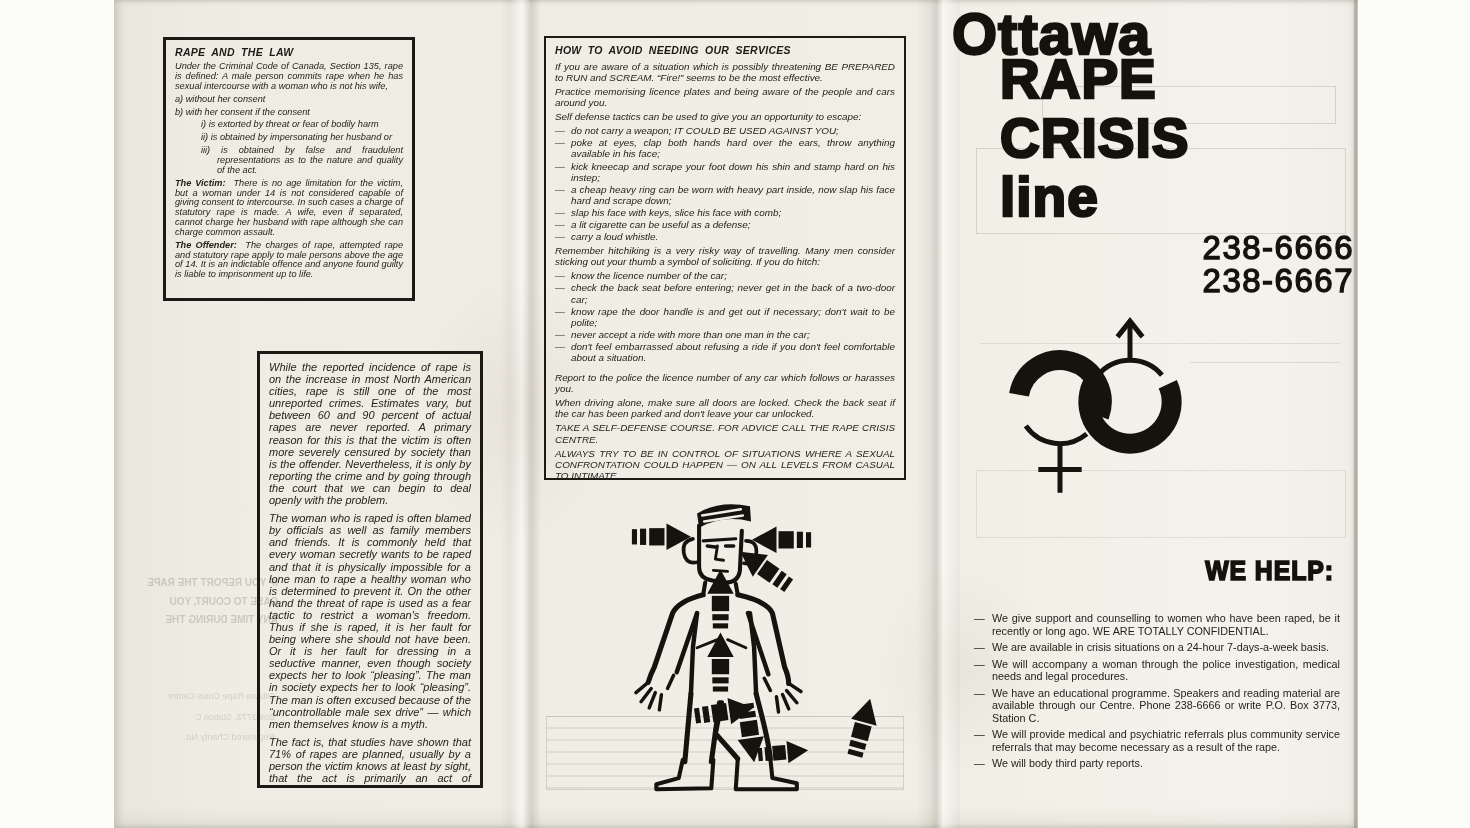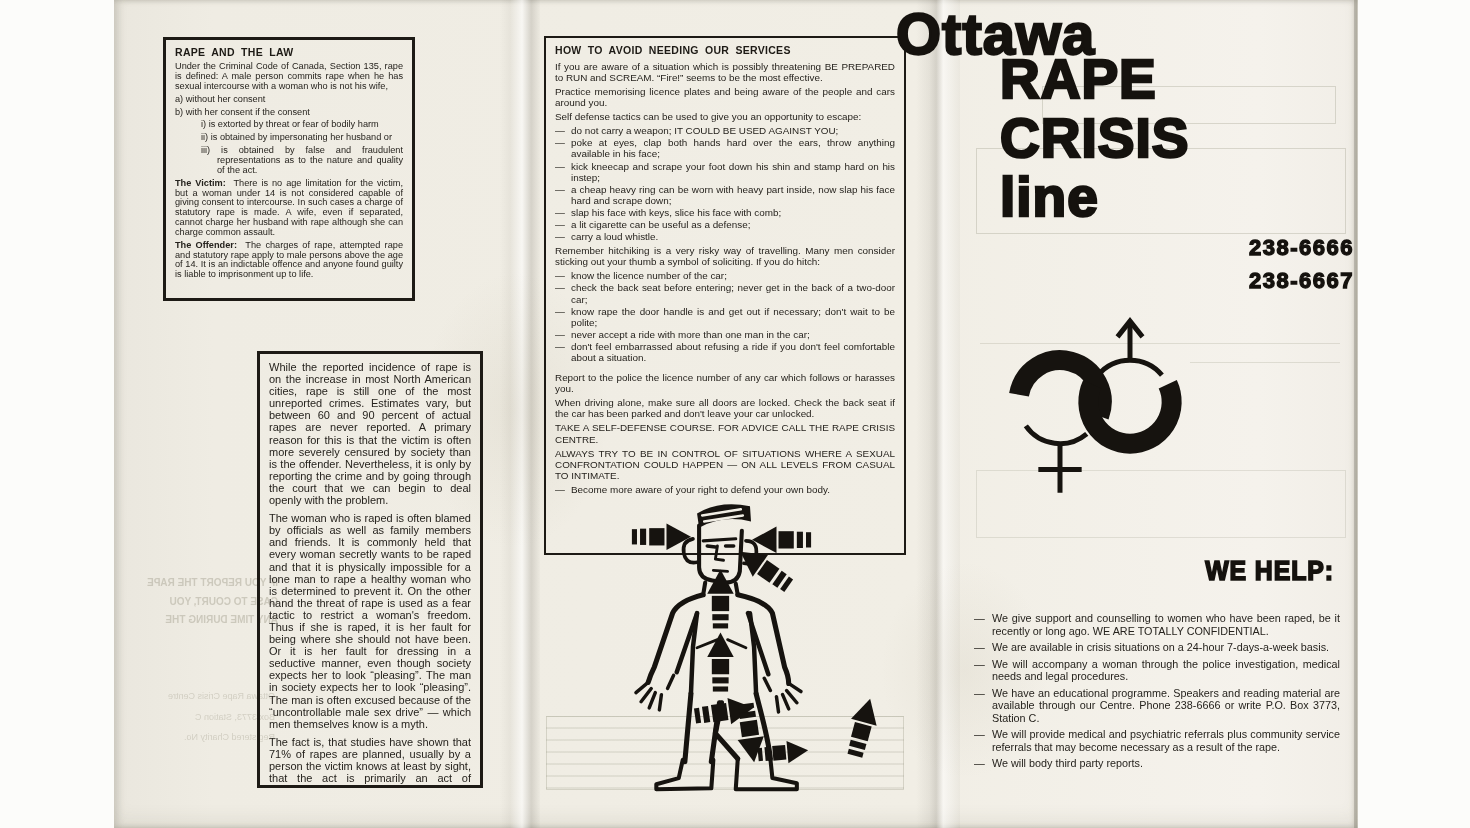--- a/index.html
+++ b/index.html
@@ -10,37 +10,37 @@
     background:linear-gradient(90deg,#eae7de 0%,#efece3 8%,#f0ede4 38%,#f1eee5 64%,#f5f2ec 92%,#f1eee7 100%);
     box-shadow:inset 0 -10px 16px rgba(90,85,70,.08), inset 4px 0 7px rgba(90,85,70,.18), inset -4px 0 5px rgba(120,115,100,.28);}
   .fold{position:absolute;top:0;height:828px;}
   #fold1{left:500px;width:40px;background:linear-gradient(90deg,rgba(60,55,45,0) 0%,rgba(60,55,45,.05) 25%,rgba(255,255,255,.55) 55%,rgba(60,55,45,.15) 78%,rgba(60,55,45,.02) 100%);}
   #fold2{left:916px;width:44px;background:linear-gradient(90deg,rgba(60,55,45,0) 0%,rgba(60,55,45,.07) 30%,rgba(60,55,45,.16) 46%,rgba(255,255,255,.5) 62%,rgba(60,55,45,.04) 100%);}
   .edge-r{position:absolute;left:1354px;top:0;width:3px;height:828px;background:rgba(110,105,90,.30);}
   .stain{position:absolute;border-radius:50%;}
   #stain1{left:420px;top:270px;width:190px;height:280px;background:radial-gradient(ellipse,rgba(150,140,110,.10),transparent 70%);}
   #stain2{left:880px;top:560px;width:170px;height:220px;background:radial-gradient(ellipse,rgba(150,140,110,.09),transparent 70%);}
   
-  .bx{position:absolute;border:3px solid #1d1a15;padding:7px 9px;box-sizing:border-box;overflow:hidden;background:transparent;}
+  .bx{position:absolute;border:3px solid #1d1a15;padding:7px 9px;box-sizing:border-box;overflow:hidden;background:transparent;font-style:italic;}
   .bx h3{font-size:10.5px;margin:0 0 4px 0;font-weight:bold;letter-spacing:.3px;word-spacing:3px;color:#1d1a15;}
   .bx p{margin:0 0 3px 0;text-align:justify;}
   #law-box{left:163px;top:37px;width:252px;height:264px;font-size:9.2px;line-height:1.07;}
   #inc-box{left:257px;top:351px;width:226px;height:437px;font-size:11px;line-height:1.10;}
   #inc-box p{margin-bottom:6px;}
-  #svc-box{left:544px;top:36px;width:362px;height:519px;font-size:9.9px;line-height:1.12;border-width:2.5px;}
+  #svc-box{left:544px;top:36px;width:362px;height:444px;font-size:9.9px;line-height:1.12;border-width:2.5px;}
   .sub{padding-left:42px;text-indent:-16px;}
   .lvl1{padding-left:14px;text-indent:-14px;}
   .li{display:flex;margin:0 0 1px 0;}
   .li .dash{flex:0 0 16px;}
   .li .t{flex:1;text-align:justify;}
   
   .display{color:#15120e;font-weight:bold;-webkit-text-stroke:2.3px #15120e;}
-  #city{position:absolute;left:896px;top:0px;font-size:58px;letter-spacing:1px;}
+  #city{position:absolute;left:952px;top:0px;font-size:58px;letter-spacing:1px;}
   #bigtitle{position:absolute;left:1000px;top:50px;width:354px;text-align:left;font-size:55px;line-height:59px;letter-spacing:1px;-webkit-text-stroke:2.6px #15120e;}
-  #phones{position:absolute;left:1007px;top:231px;width:347px;text-align:right;font-size:22px;line-height:33px;font-weight:bold;color:#15120e;-webkit-text-stroke:1.3px #15120e;letter-spacing:1.5px;}
+  #phones{position:absolute;left:1007px;top:231px;width:347px;text-align:right;font-size:33px;line-height:33px;font-weight:normal;color:#15120e;-webkit-text-stroke:1.3px #15120e;letter-spacing:1.5px;}
   #wehelp{position:absolute;left:1000px;top:556px;width:334px;text-align:right;font-size:27px;font-weight:bold;color:#15120e;-webkit-text-stroke:1.7px #15120e;letter-spacing:1px;transform:scaleX(.92);transform-origin:right center;}
   #helplist{position:absolute;left:974px;top:612px;width:366px;font-size:10.8px;line-height:1.16;}
   #helplist .li{margin-bottom:4px;}
   #helplist .dash{flex:0 0 18px;}
   
   #logo{position:absolute;left:995px;top:314px;}
   #figure{position:absolute;left:612px;top:492px;}
   
   .bleed{position:absolute;transform:scaleX(-1);color:#aba797;opacity:.5;filter:blur(.4px);font-weight:bold;}
   #bleed1{left:88px;top:574px;width:190px;font-size:10px;line-height:1.85;text-align:left;}

